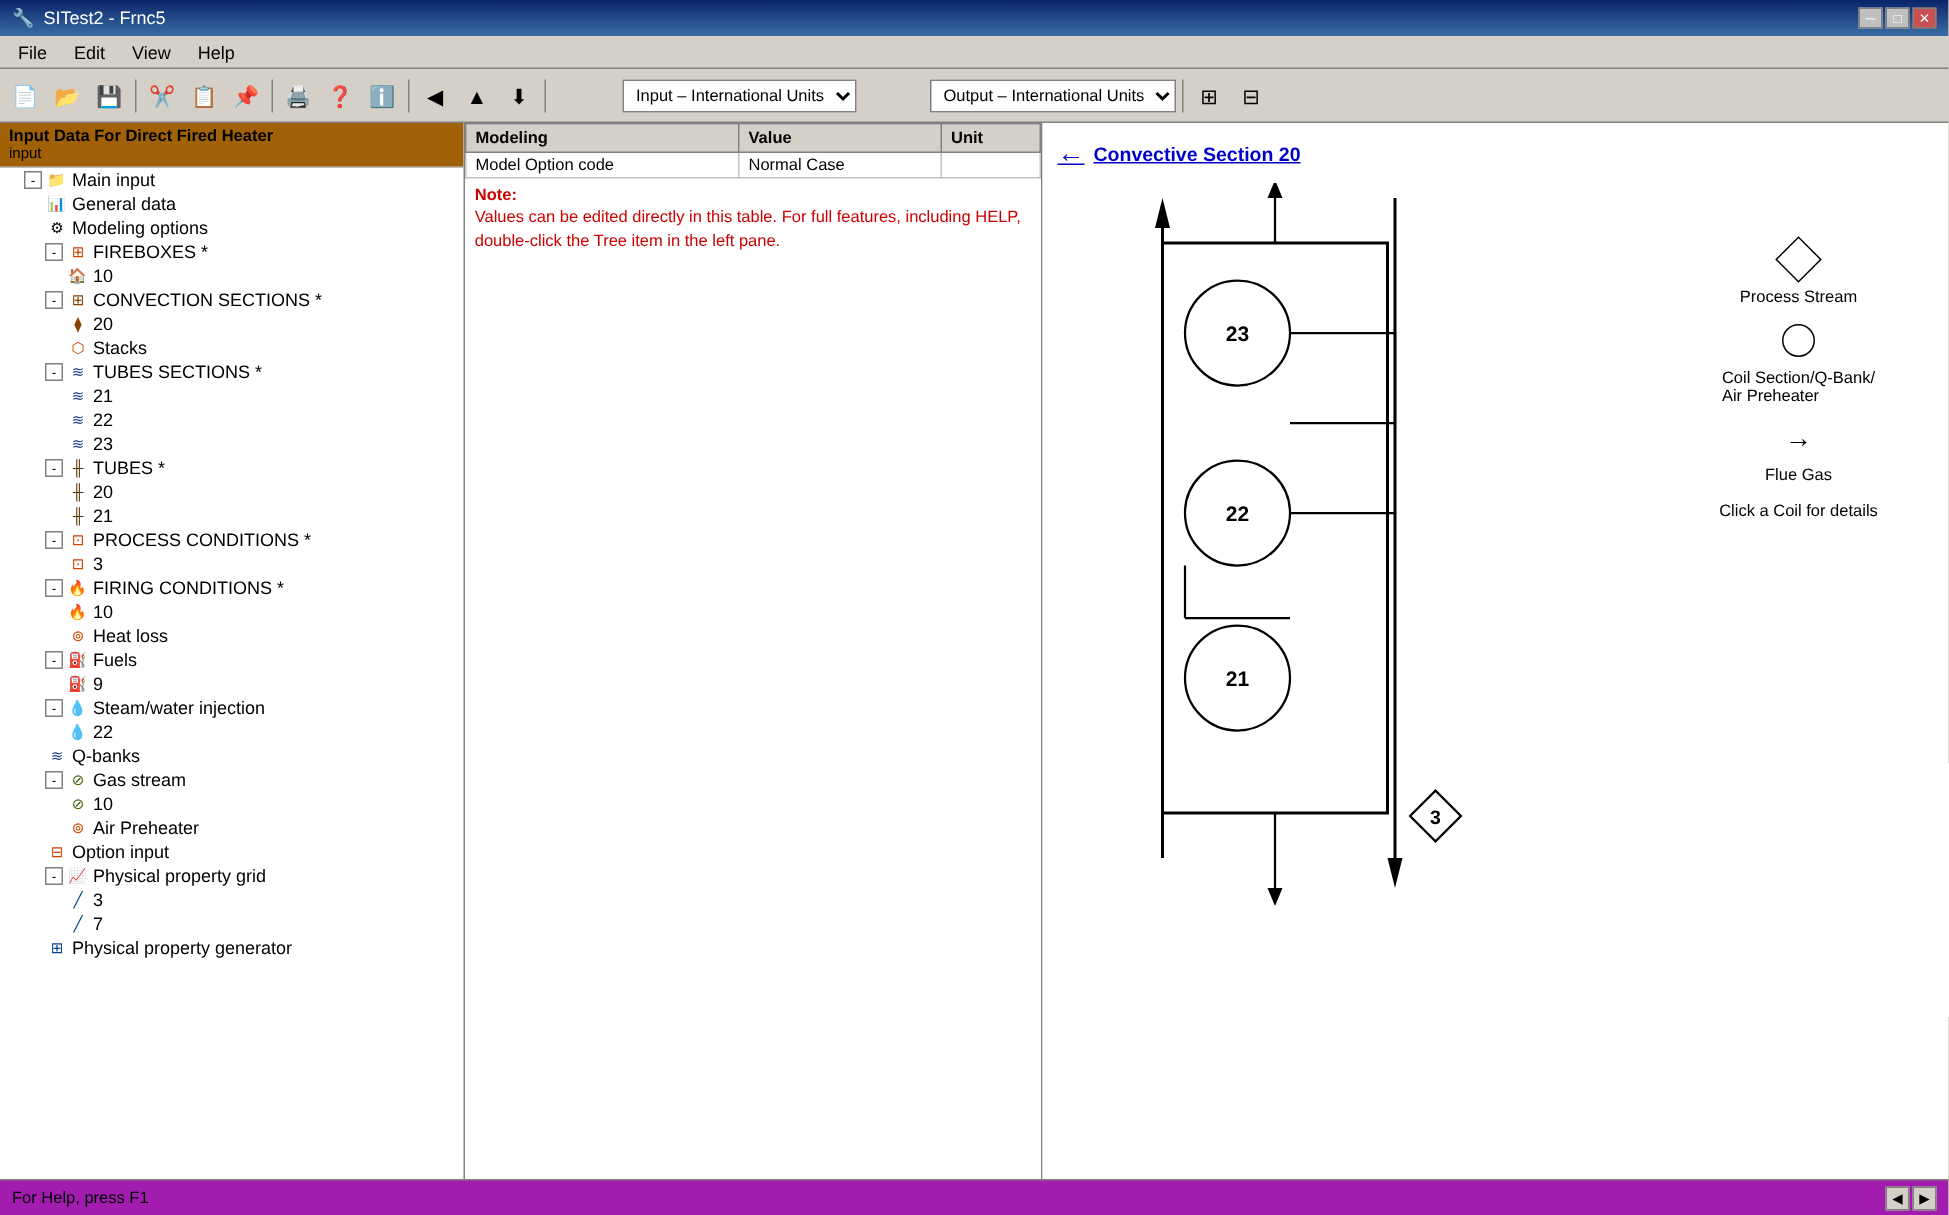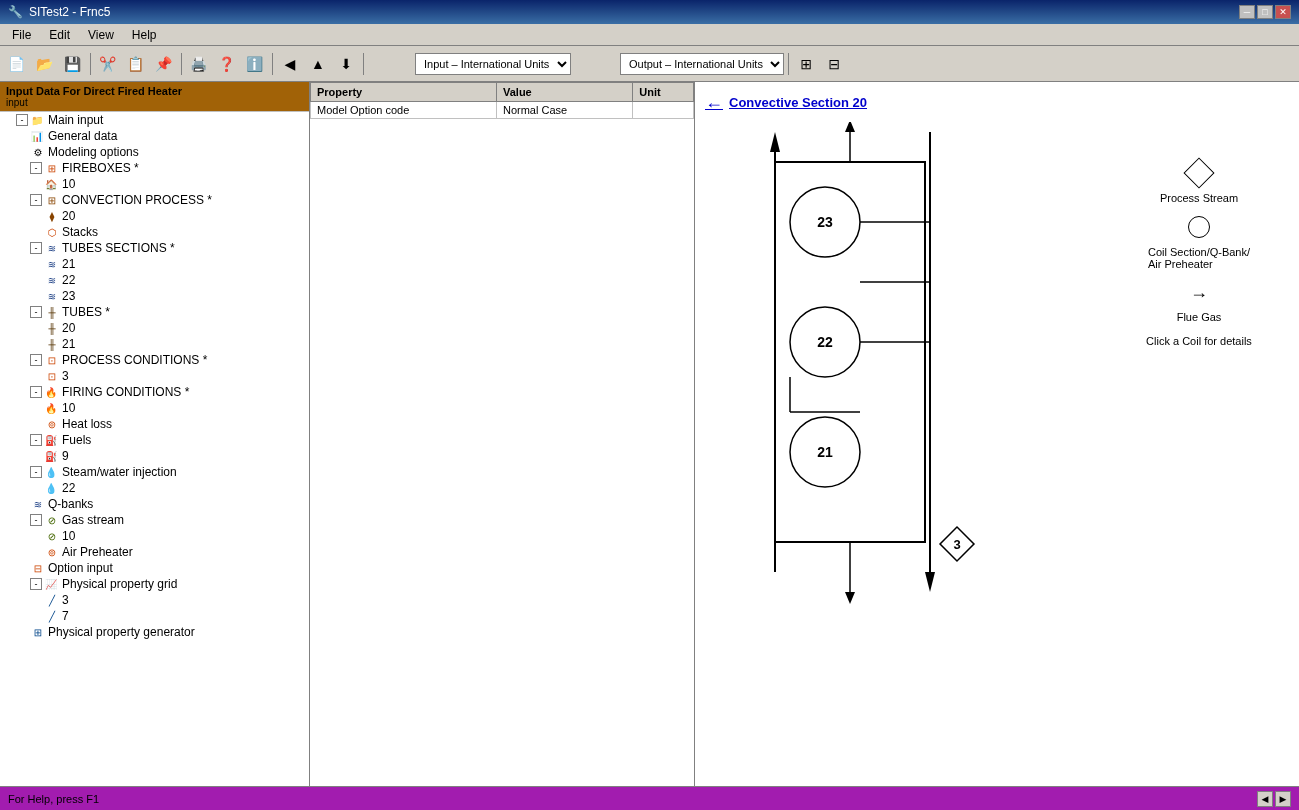--- a/index.html
+++ b/index.html
@@ -135,21 +135,21 @@
       <span class="tree-icon" style="color:#cc4400;">⊞</span>
       <span>FIREBOXES *</span>
     </div>
     <div class="tree-item tree-indent-3">
       <span class="tree-icon">🏠</span>
       <span>10</span>
     </div>
     <div class="tree-item tree-indent-2">
       <span class="tree-expand">-</span>
       <span class="tree-icon" style="color:#884400;">⊞</span>
-      <span>CONVECTION PROCESS *</span>
+      <span>CONVECTION SECTIONS *</span>
     </div>
     <div class="tree-item tree-indent-3">
       <span class="tree-icon" style="color:#884400;">⧫</span>
       <span>20</span>
     </div>
     <div class="tree-item tree-indent-3">
       <span class="tree-icon" style="color:#cc4400;">⬡</span>
       <span>Stacks</span>
     </div>
     <div class="tree-item tree-indent-2">
@@ -259,30 +259,38 @@
     <div class="tree-item tree-indent-2">
       <span class="tree-icon" style="color:#004488;">⊞</span>
       <span>Physical property generator</span>
     </div>
   </div>
 
   <div class="middle-pane">
     <table class="prop-table">
       <thead>
         <tr>
-          <th>Property</th>
+          <th>Modeling</th>
           <th>Value</th>
           <th>Unit</th>
         </tr>
       </thead>
       <tbody>
         <tr>
           <td>Model Option code</td>
           <td>Normal Case</td>
           <td></td>
+        </tr>
+        <tr>
+          <td colspan="3" style="padding:0; border:none;">
+            <div class="prop-note">
+              <span style="color:#cc0000; font-weight:bold;">Note:</span><br>
+              <span>Values can be edited directly in this table. For full features, including HELP, double-click the Tree item in the left pane.</span>
+            </div>
+          </td>
         </tr>
       </tbody>
     </table>
   </div>
 
   <div class="right-pane">
 
     <div style="position:absolute; top:10px; left:10px; display:flex; align-items:center; gap:6px;">
       <span style="color:#0000cc; font-size:18px; cursor:pointer; text-decoration:underline;">←</span>
       <span style="font-size:13px; font-weight:bold; text-decoration:underline; color:#0000cc; cursor:pointer;">Convective Section 20</span>

